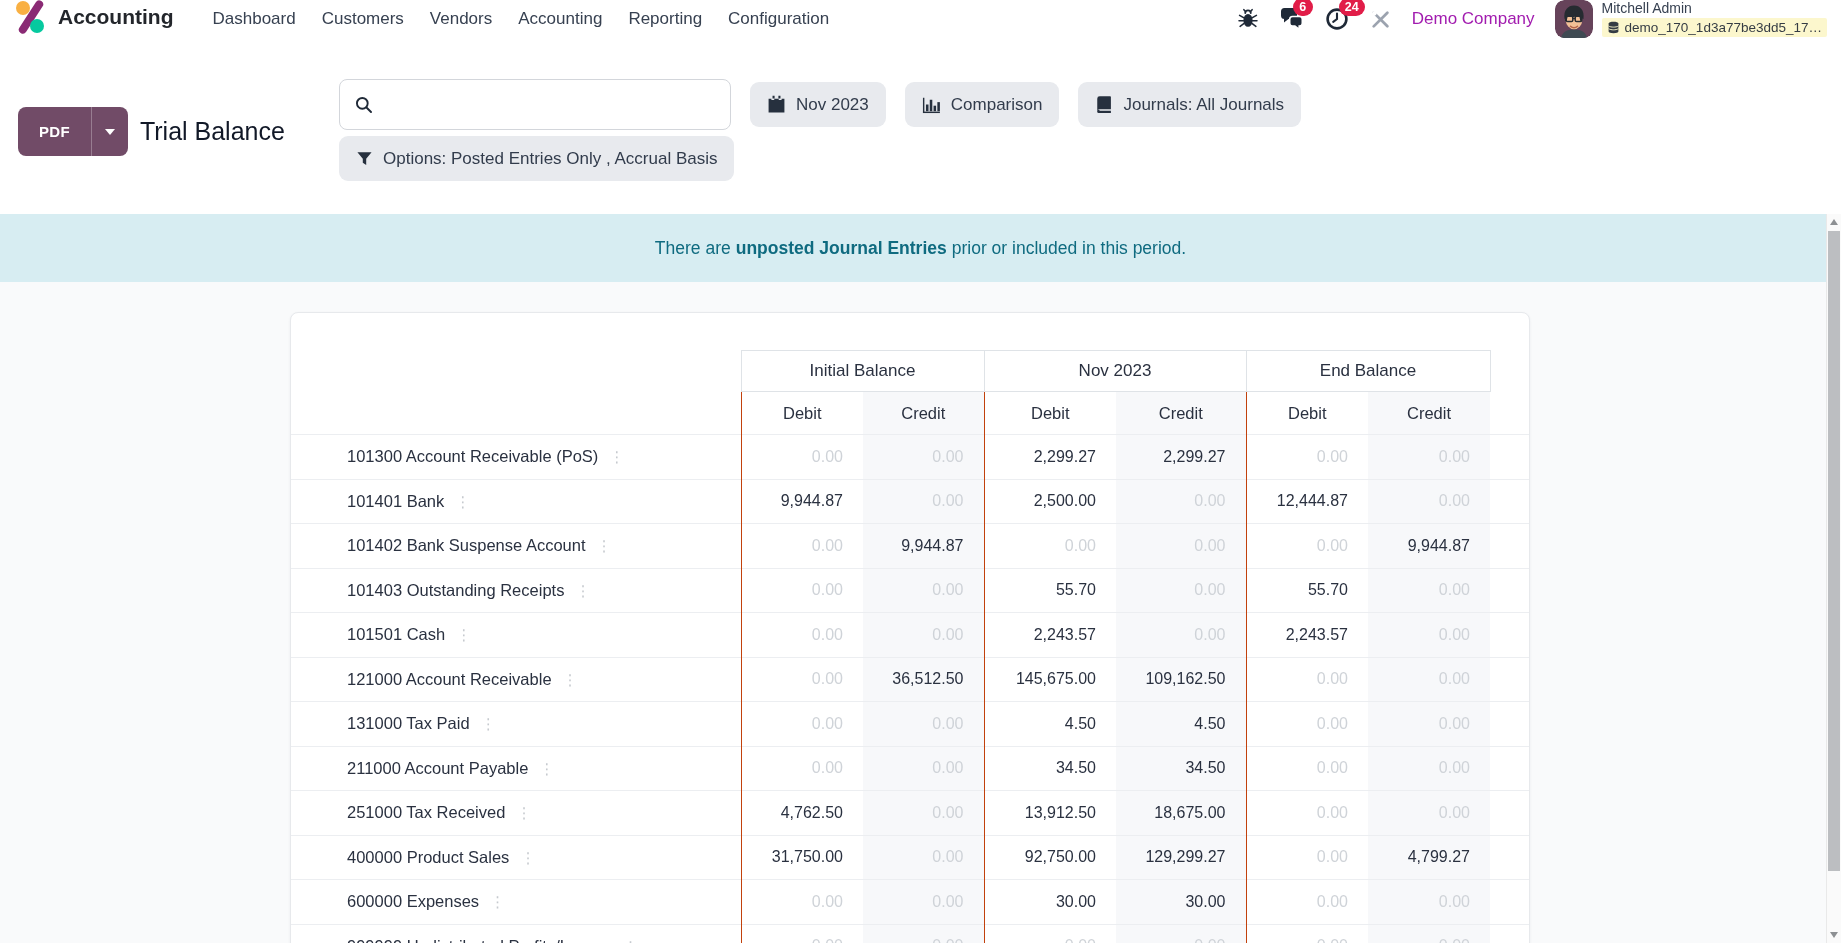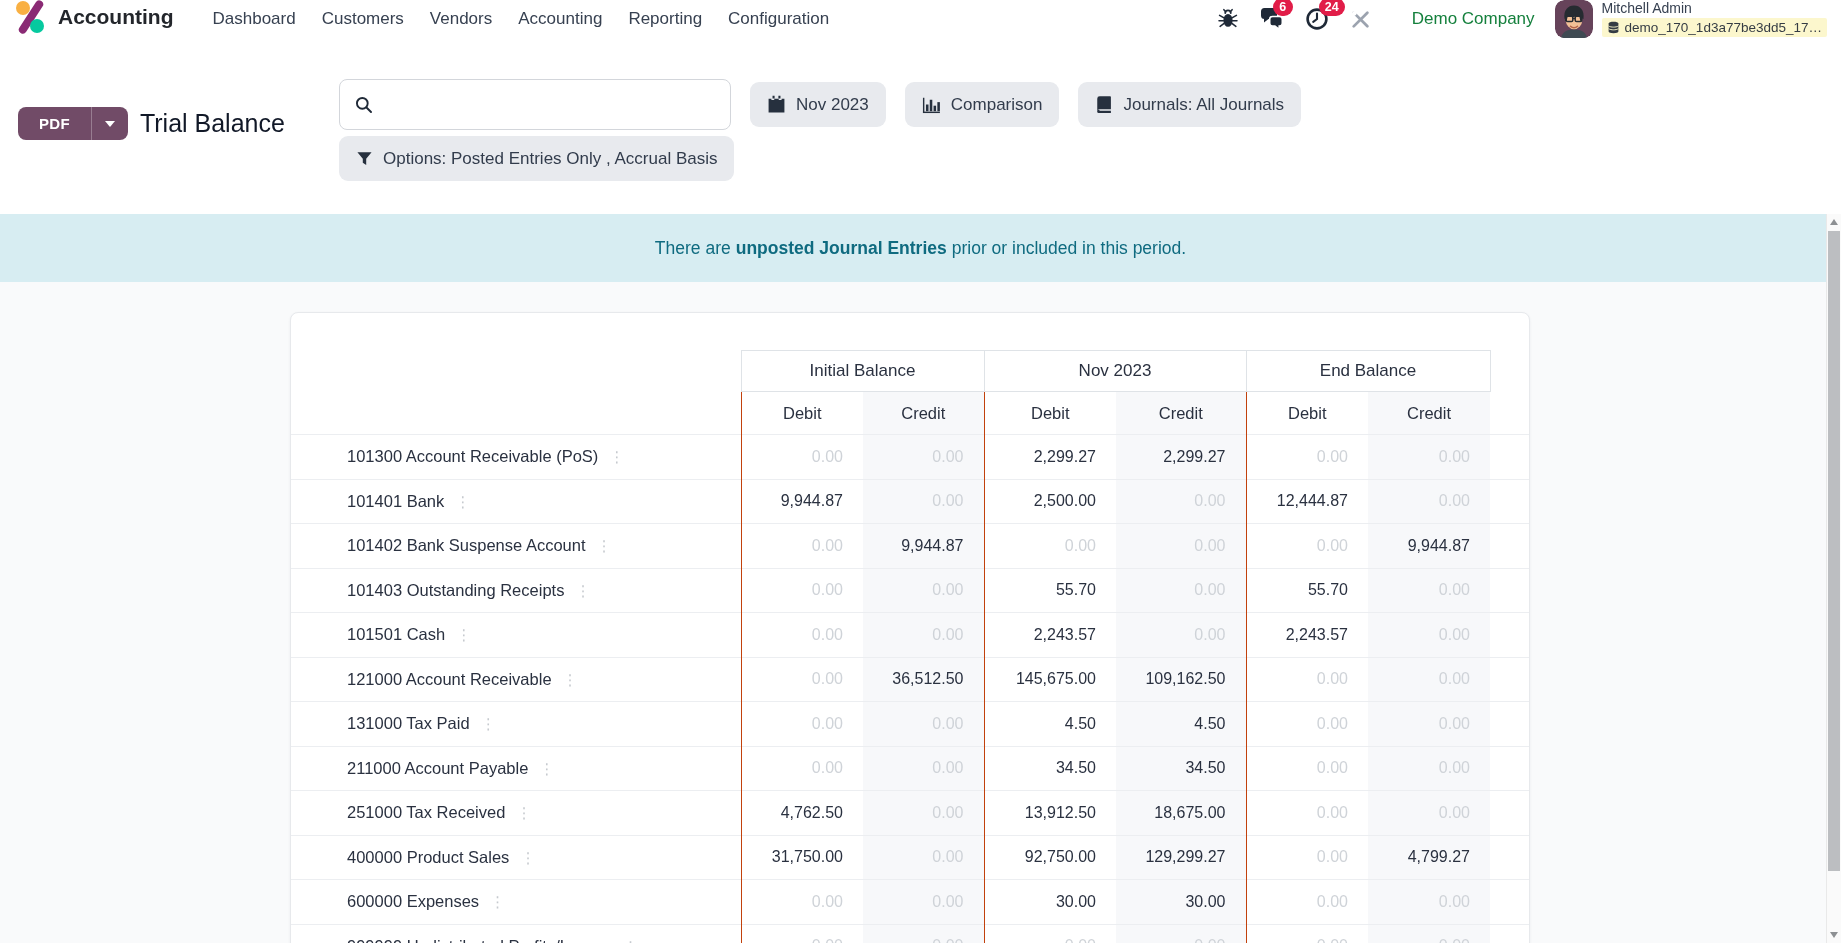--- a/index.html
+++ b/index.html
@@ -14,31 +14,31 @@
   .logo .dot-y{position:absolute;left:2px;top:1px;width:14px;height:14px;border-radius:50%;background:#f9b043;}
   .logo .dot-t{position:absolute;left:16px;top:19px;width:14px;height:14px;border-radius:50%;background:#06c99f;}
   .logo .bar{position:absolute;left:13px;top:-2px;width:8px;height:38px;border-radius:4px;background:#8a2a74;transform:rotate(33deg);}
   .brand-name{font-size:21px;font-weight:700;color:#23262b;}
   .menu{display:flex;align-items:center;}
   .menu-item{padding:9px 13px;font-size:17px;color:#374151;cursor:pointer;white-space:nowrap;}
   .systray{margin-left:auto;display:flex;align-items:center;gap:20px;}
   .icon-btn{position:relative;display:flex;align-items:center;justify-content:center;cursor:pointer;}
   .badge{position:absolute;top:-9px;left:14px;background:#e11d48;color:#fff;font-size:12.5px;font-weight:700;
          border-radius:11px;padding:2px 6px;line-height:14px;min-width:8px;text-align:center;}
-  .company{font-size:17px;color:#15803d;cursor:pointer;white-space:nowrap;margin-left:20px;}
+  .company{font-size:17px;color:#a21caf;cursor:pointer;white-space:nowrap;}
   .user{display:flex;align-items:center;gap:9px;cursor:pointer;min-width:0;}
   .avatar{width:38px;height:38px;border-radius:9px;overflow:hidden;flex:0 0 auto;}
   .user-meta{display:flex;flex-direction:column;gap:2px;min-width:0;}
   .user-name{font-size:14px;color:#374151;line-height:15px;}
   .db-badge{display:flex;align-items:center;gap:5px;background:#fcf7cd;border-radius:2px;padding:2px 5px;
             font-size:13.5px;color:#353c44;max-width:245px;white-space:nowrap;overflow:hidden;}
   
   .control-panel{position:relative;height:157px;background:#fff;}
   .breadcrumb{position:absolute;left:18px;top:50px;display:flex;align-items:center;gap:12px;}
-  .pdf-group{display:inline-flex;height:33px;border-radius:8px;overflow:hidden;cursor:pointer;}
+  .pdf-group{display:inline-flex;height:49px;border-radius:8px;overflow:hidden;cursor:pointer;}
   .pdf-main{background:#714B67;color:#fff;font-weight:700;font-size:15px;letter-spacing:.3px;
             display:flex;align-items:center;padding:0 21px;}
   .pdf-caret{background:#714B67;border-left:1px solid rgba(255,255,255,.28);width:36px;
              display:flex;align-items:center;justify-content:center;}
   .caret-down{width:0;height:0;border-left:5px solid transparent;border-right:5px solid transparent;border-top:6px solid #fff;}
   .page-title{font-size:25px;font-weight:500;color:#111827;}
   .filters-area{position:absolute;left:339px;top:22px;}
   .row1{display:flex;align-items:center;gap:19px;}
   .search-box{width:392px;height:51px;box-sizing:border-box;border:1px solid #d3d6db;border-radius:8px;
               background:#fff;display:flex;align-items:center;gap:11px;padding:0 14px;}

